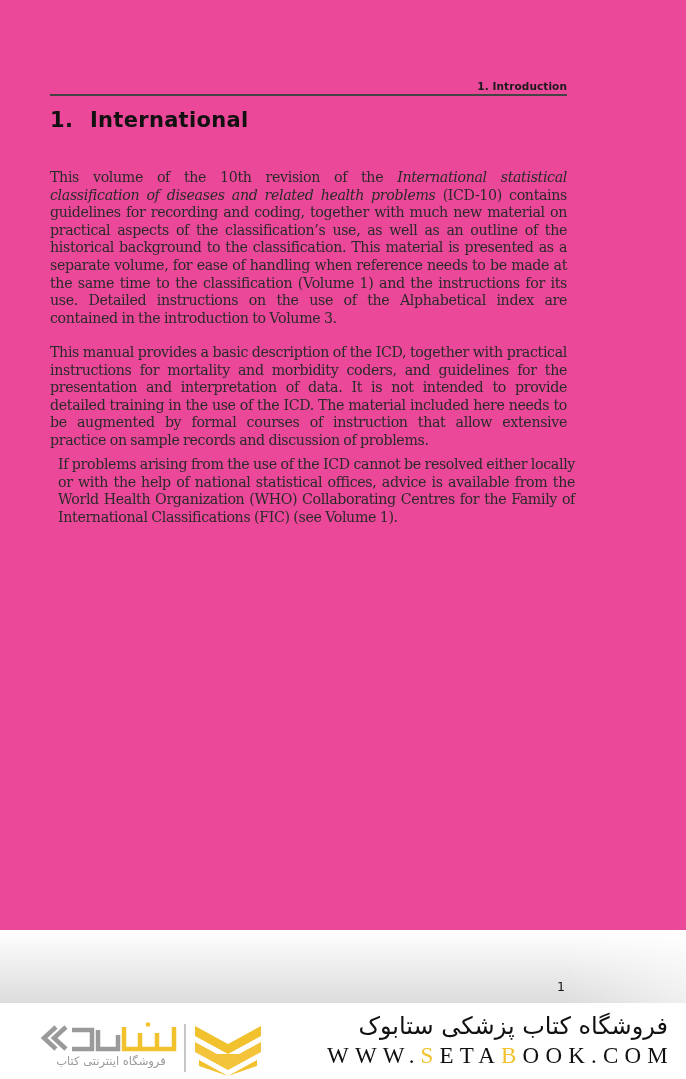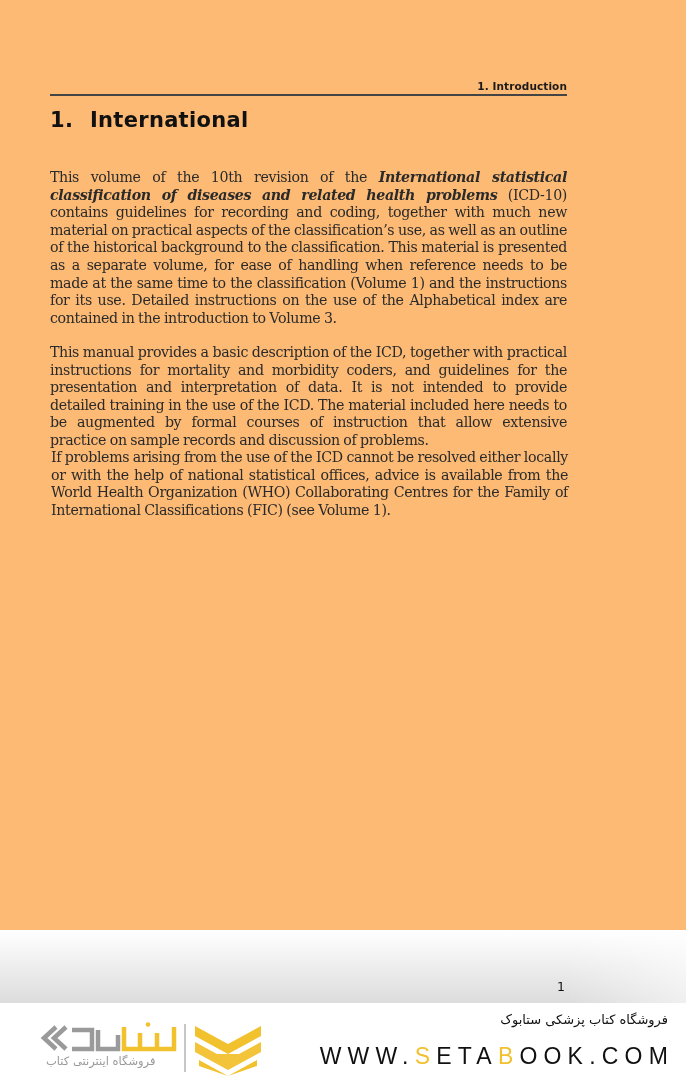--- a/index.html
+++ b/index.html
@@ -2,21 +2,21 @@
 <html><head>
   <meta charset="utf-8">
   <style>
     html, body { margin: 0; padding: 0; }
     body {
       width: 686px; height: 1079px; position: relative; overflow: hidden;
       background: #ffffff;
     }
     .page {
       position: absolute; left: 0; top: 0; width: 686px; height: 1003px;
-      background: #fdba74;
+      background: #ec4899;
     }
     .page-shade {
       position: absolute; left: 0; top: 930px; width: 686px; height: 73px;
       background: linear-gradient(to bottom, #ffffff 0%, #ececec 55%, #dcdcdc 100%);
     }
     .page-shade::after {
       content: ""; position: absolute; right: 0; top: 0; width: 120px; height: 100%;
       background: linear-gradient(to right, rgba(255,255,255,0), rgba(255,255,255,0.55));
     }
     .running-head {
@@ -31,65 +31,65 @@
       position: absolute; left: 50px; top: 108px;
       font-family: "DejaVu Sans", sans-serif; font-size: 21px; font-weight: bold;
       color: #111; letter-spacing: 0.3px;
     }
     .chapter-title .num { display: inline-block; width: 40px; }
     .body-text {
       position: absolute; left: 50px; width: 517px;
       font-family: "DejaVu Serif", serif; font-size: 14.2px; line-height: 17.6px;
       color: #2a2a2a; text-align: justify; letter-spacing: -0.35px; word-spacing: -0.5px;
     }
-    .body-text em { font-style: italic; font-weight: bold; }
+    .body-text em { font-style: italic; }
     #p1 { top: 169px; }
     #p2 { top: 344px; }
     #p3 { top: 448px; }
     .page-number {
       position: absolute; left: 557px; top: 979px;
       font-family: "DejaVu Sans", sans-serif; font-size: 12.5px; color: #111;
     }
     .banner {
       position: absolute; left: 0; top: 1003px; width: 686px; height: 76px; background: #ffffff;
     }
     .shop-fa {
       position: absolute; right: 18px; top: 1012px;
-      font-family: "DejaVu Sans", sans-serif; font-size: 13px; color: #111; direction: rtl;
+      font-family: "DejaVu Sans", sans-serif; font-size: 24px; color: #111; direction: rtl;
     }
     .shop-url {
       position: absolute; right: 12px; top: 1043px;
-      font-family: Liberation Sans, sans-serif; font-size: 23px; color: #111;
+      font-family: Liberation Serif, serif; font-size: 23px; color: #111;
       letter-spacing: 6.2px;
     }
     .shop-url .y { color: #f2c12e; }
     .logo-chevron { position: absolute; left: 193px; top: 1024px; width: 70px; height: 52px; }
     .logo-divider { position: absolute; left: 184px; top: 1024px; width: 2px; height: 48px; background: #c7c7c7; }
     .logo-word { position: absolute; left: 34px; top: 1021px; width: 150px; height: 34px; }
     .logo-tag {
-      position: absolute; left: 46px; top: 1054px; width: 130px; text-align: left;
+      position: absolute; left: 46px; top: 1054px; width: 130px; text-align: center;
       font-family: "DejaVu Sans", sans-serif; font-size: 11.5px; color: #9a9a9a; direction: rtl;
     }
   </style>
 </head>
 <body>
 
 <div class="page">
   <div class="running-head">1. Introduction</div>
   <div class="head-rule"></div>
 
   <div class="chapter-title">
     <span class="num">1.</span><span>International</span>
   </div>
 
   <p class="body-text" id="p1" style="margin:0"><span>This volume of the 10th revision of the </span><em>International statistical classification of diseases and related health problems</em><span> (ICD-10) contains guidelines for recording and coding, together with much new material on practical aspects of the classification’s use, as well as an outline of the historical background to the classification. This material is presented as a separate volume, for ease of handling when reference needs to be made at the same time to the classification (Volume 1) and the instructions for its use. Detailed instructions on the use of the Alphabetical index are contained in the introduction to Volume 3.</span></p>
 
   <p class="body-text" id="p2" style="margin:0">This manual provides a basic description of the ICD, together with practical instructions for mortality and morbidity coders, and guidelines for the presentation and interpretation of data. It is not intended to provide detailed training in the use of the ICD. The material included here needs to be augmented by formal courses of instruction that allow extensive practice on sample records and discussion of problems.</p>
 
-  <p class="body-text" id="p3" style="margin:1px">If problems arising from the use of the ICD cannot be resolved either locally or with the help of national statistical offices, advice is available from the World Health Organization (WHO) Collaborating Centres for the Family of International Classifications (FIC) (see Volume 1).</p>
+  <p class="body-text" id="p3" style="margin:8px">If problems arising from the use of the ICD cannot be resolved either locally or with the help of national statistical offices, advice is available from the World Health Organization (WHO) Collaborating Centres for the Family of International Classifications (FIC) (see Volume 1).</p>
 
   <div class="page-shade"></div>
   <div class="page-number">1</div>
 </div>
 
 <div class="banner"></div>
 
 <div class="logo-word">
   <svg width="150" height="34" viewBox="0 0 150 34">
 

